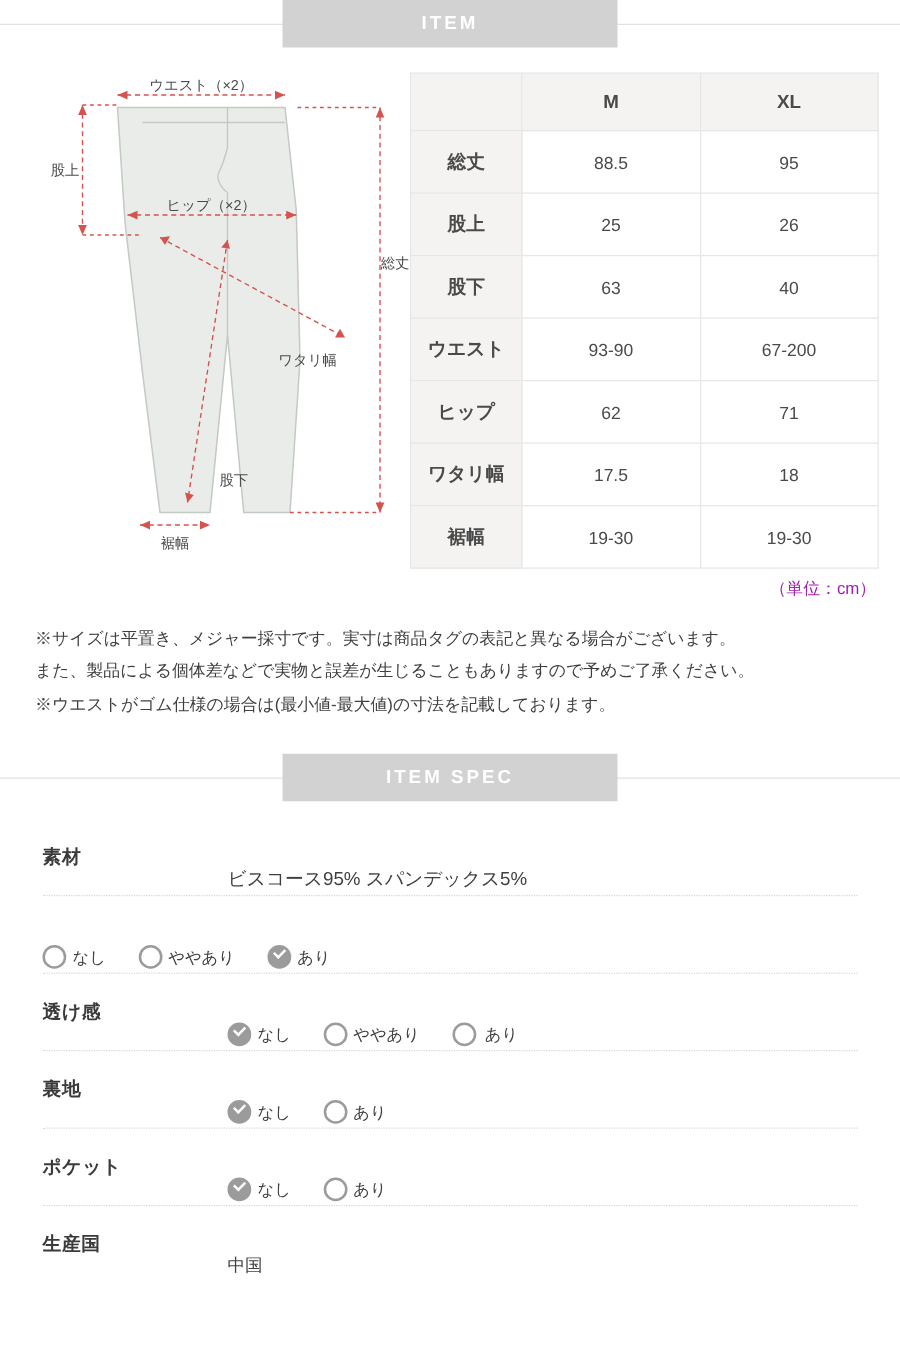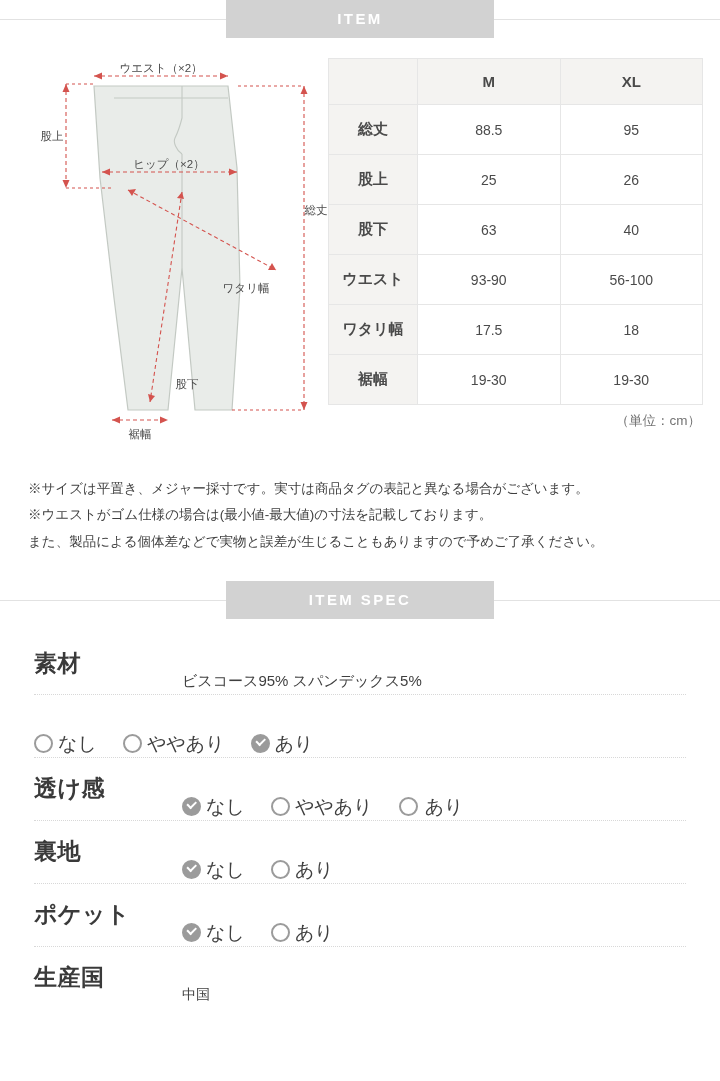--- a/index.html
+++ b/index.html
@@ -92,21 +92,21 @@
     font-weight: bold;
     font-size: 15px;
   }
   table.size-table thead th.corner {
     background: #f4f3f1;
     width: 86px;
   }
   .unit-note {
     text-align: right;
     font-size: 13.5px;
-    color: #737373;
+    color: #a21caf;
     padding: 7px 2px 0 0;
   }
 
   .notes {
     padding: 18px 16px 0 28px;
     font-size: 13.5px;
     line-height: 1.95;
     color: #3f3f3f;
   }
 
@@ -118,41 +118,41 @@
   .spec-row {
     display: flex;
     align-items: center;
     min-height: 61px;
     border-bottom: 1px dotted #d8d8d8;
     margin: 0 34px;
   }
   .spec-row:last-child { border-bottom: none; }
   .spec-label {
     flex: 0 0 148px;
-    font-size: 23px;
+    font-size: 15px;
     font-weight: bold;
     color: #3a3a3a;
     letter-spacing: 0.5px;
   }
   .spec-value {
     font-size: 15px;
     color: #3f3f3f;
     display: flex;
     align-items: center;
     flex-wrap: wrap;
     margin-top: 36px;
   }
   .spec-value.plain { font-size: 15px; }
   .spec-value.small { font-size: 14px; }
 
   .opt {
     display: inline-flex;
-    align-items: center;
+    align-items: flex-end;
     margin-right: 26px;
-    font-size: 19px;
+    font-size: 13px;
     color: #3f3f3f;
   }
   .opt:last-child { margin-right: 0; }
   .mark {
     width: 19px;
     height: 19px;
     border-radius: 50%;
     box-sizing: border-box;
     display: inline-block;
     margin-right: 5px;
@@ -289,42 +289,47 @@
             <td>26</td>
           </tr>
           <tr>
             <th>股下</th>
             <td>63</td>
             <td>40</td>
           </tr>
           <tr>
             <th>ウエスト</th>
             <td>93-90</td>
-            <td>56-100</td>
+            <td>67-200</td>
+          </tr>
+          <tr>
+            <th>ヒップ</th>
+            <td>62</td>
+            <td>71</td>
           </tr>
           <tr>
             <th>ワタリ幅</th>
             <td>17.5</td>
             <td>18</td>
           </tr>
           <tr>
             <th>裾幅</th>
             <td>19-30</td>
             <td>19-30</td>
           </tr>
         </tbody>
       </table>
       <div class="unit-note">（単位：cm）</div>
     </div>
   </div>
 
   <div class="notes">
     <div>※サイズは平置き、メジャー採寸です。実寸は商品タグの表記と異なる場合がございます。</div>
+    <div>また、製品による個体差などで実物と誤差が生じることもありますので予めご了承ください。</div>
     <div>※ウエストがゴム仕様の場合は(最小値-最大値)の寸法を記載しております。</div>
-    <div>また、製品による個体差などで実物と誤差が生じることもありますので予めご了承ください。</div>
   </div>
 </div>
 
 <div class="spec-section">
 
   <div class="section-banner">
     <div class="rule"></div>
     <div class="label">ITEM SPEC</div>
   </div>
 

